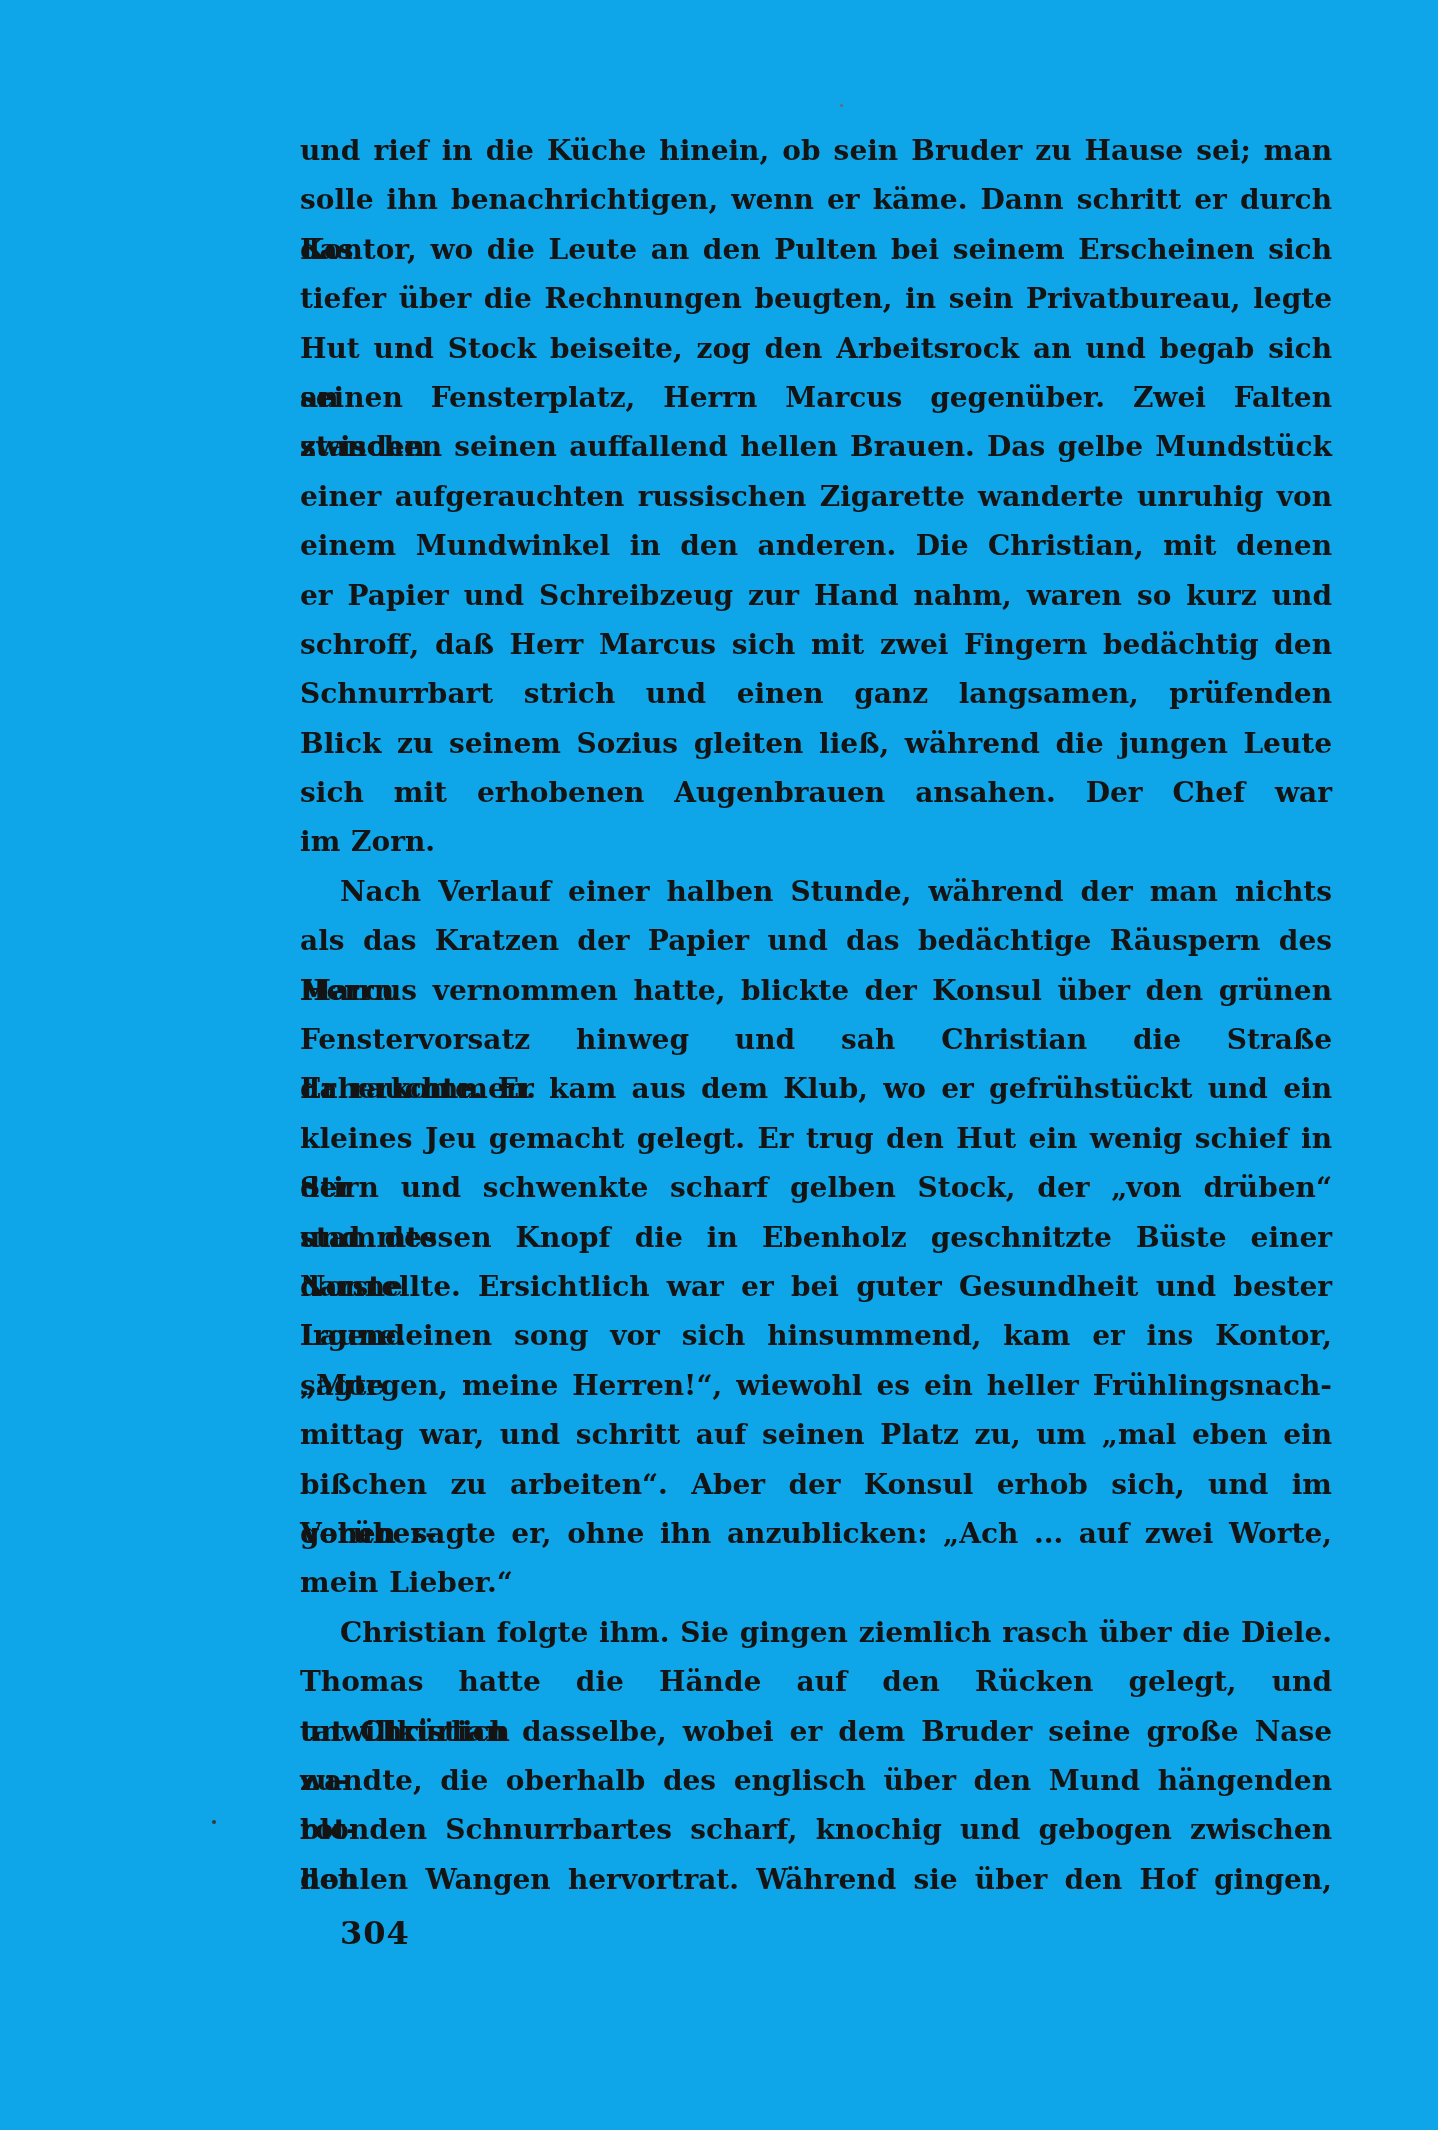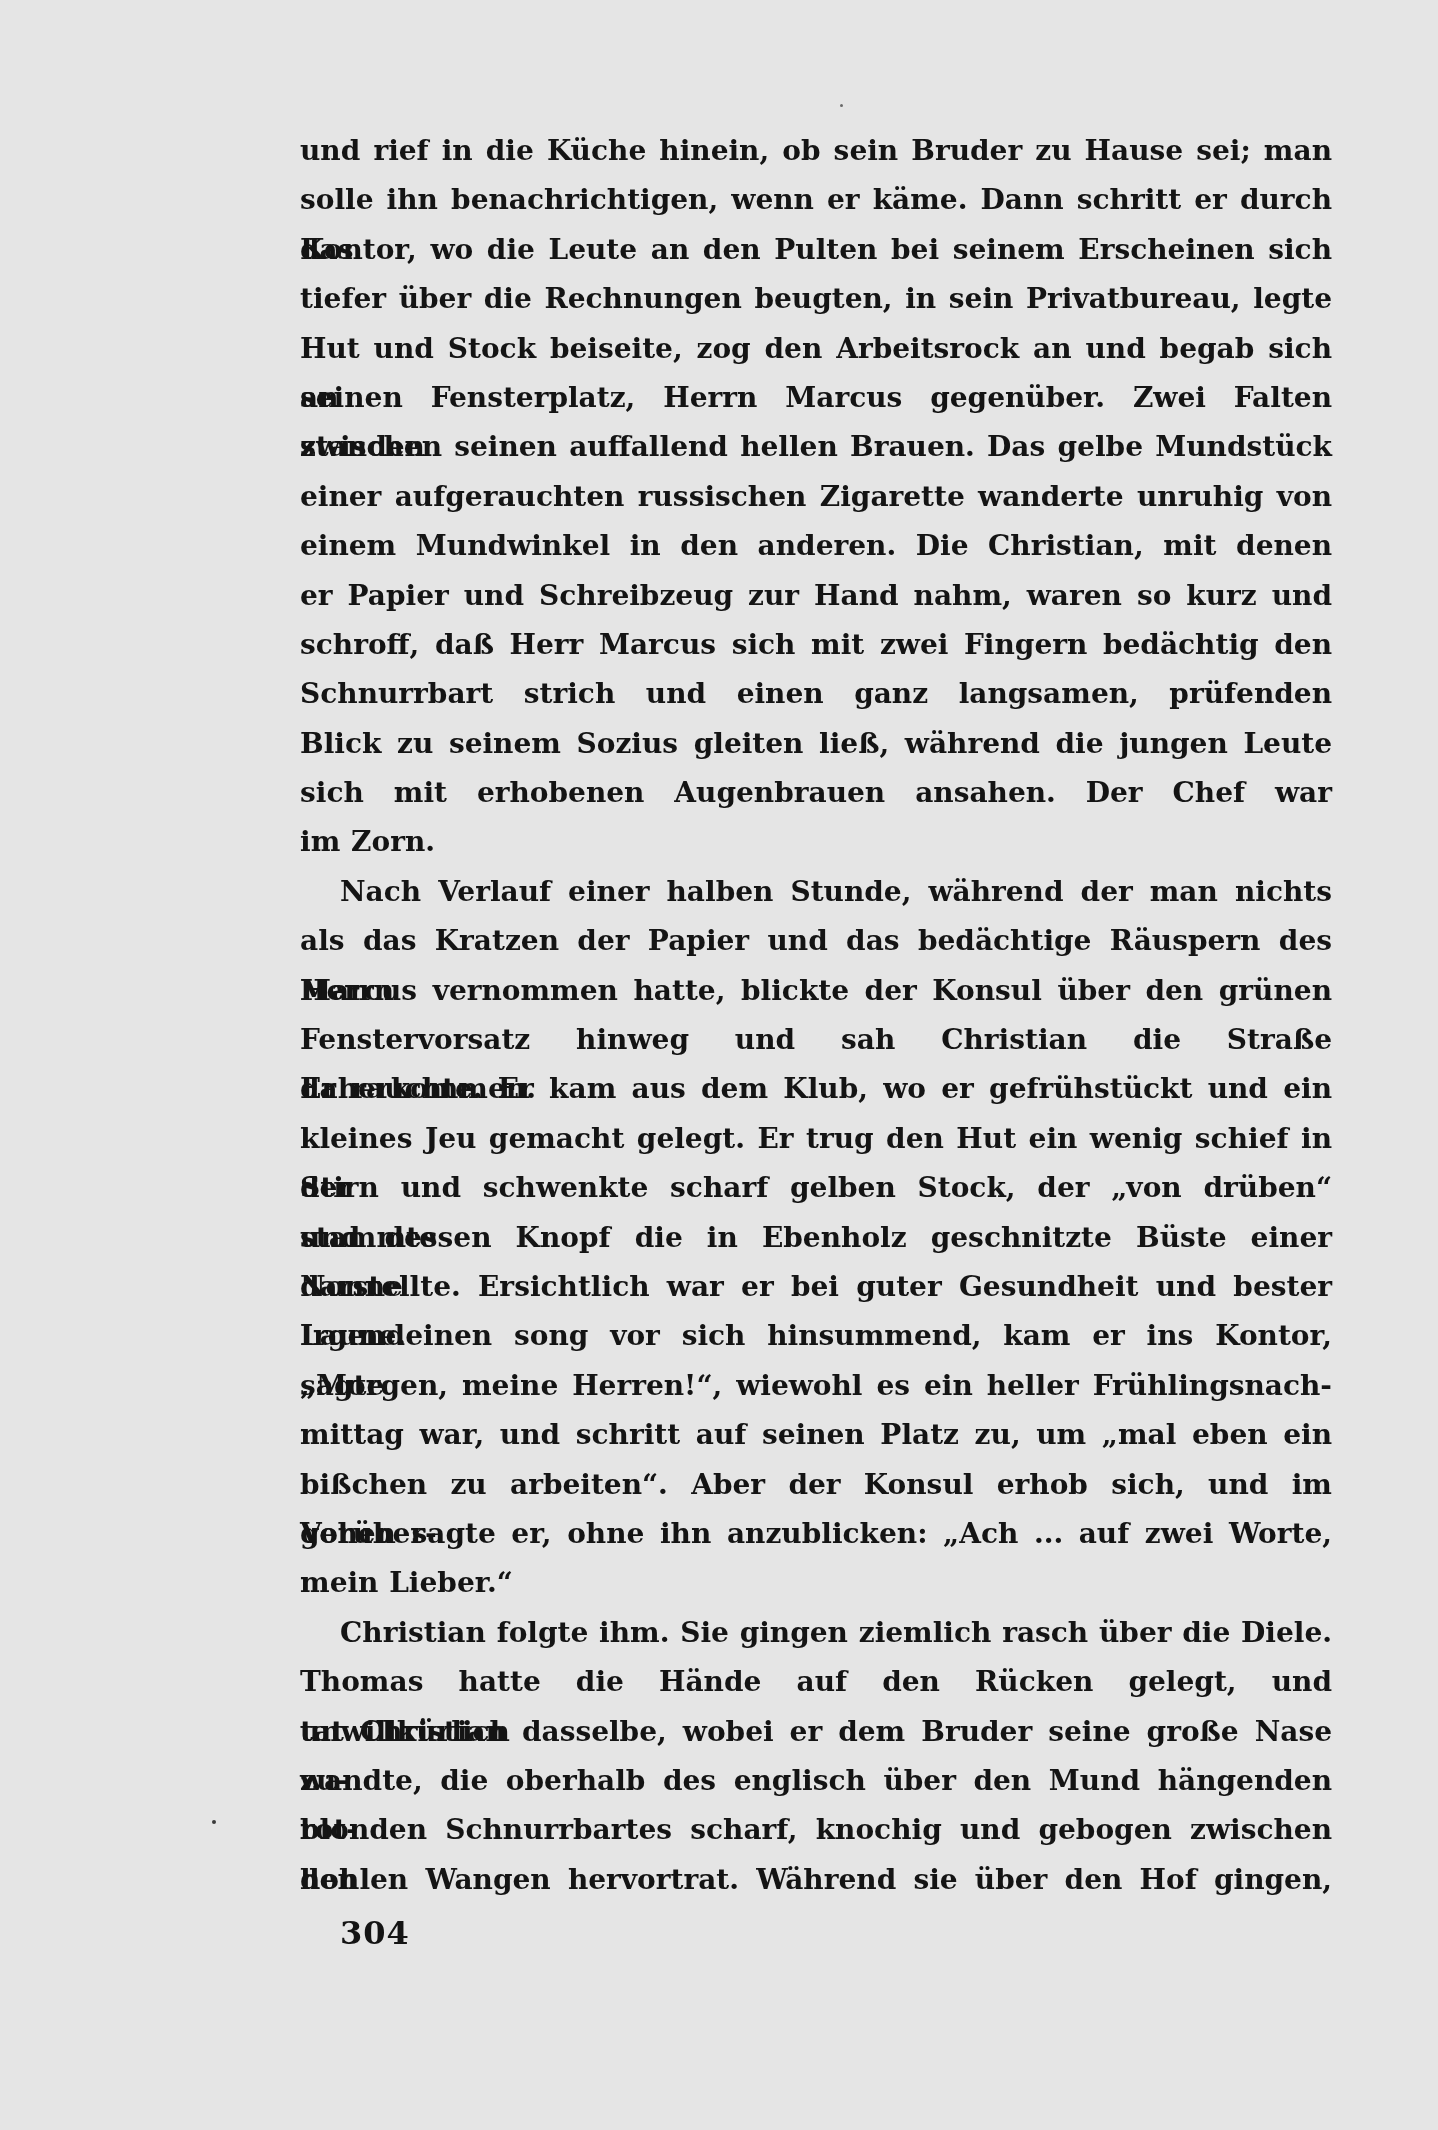--- a/index.html
+++ b/index.html
@@ -11,21 +11,21 @@
     width: 1438px;
     height: 2130px;
     position: relative;
     font-family: "DejaVu Serif", "Liberation Serif", serif;
     color: #141414;
     overflow: hidden;
   }
   .page {
     position: absolute;
     inset: 0;
-    background: #e5e5e5;
+    background: #0ea5e9;
   }
   .text-block {
     position: absolute;
     left: 300px;
     top: 126px;
     width: 1032px;
   }
   .line {
     font-size: 28px;
     font-weight: bold;

